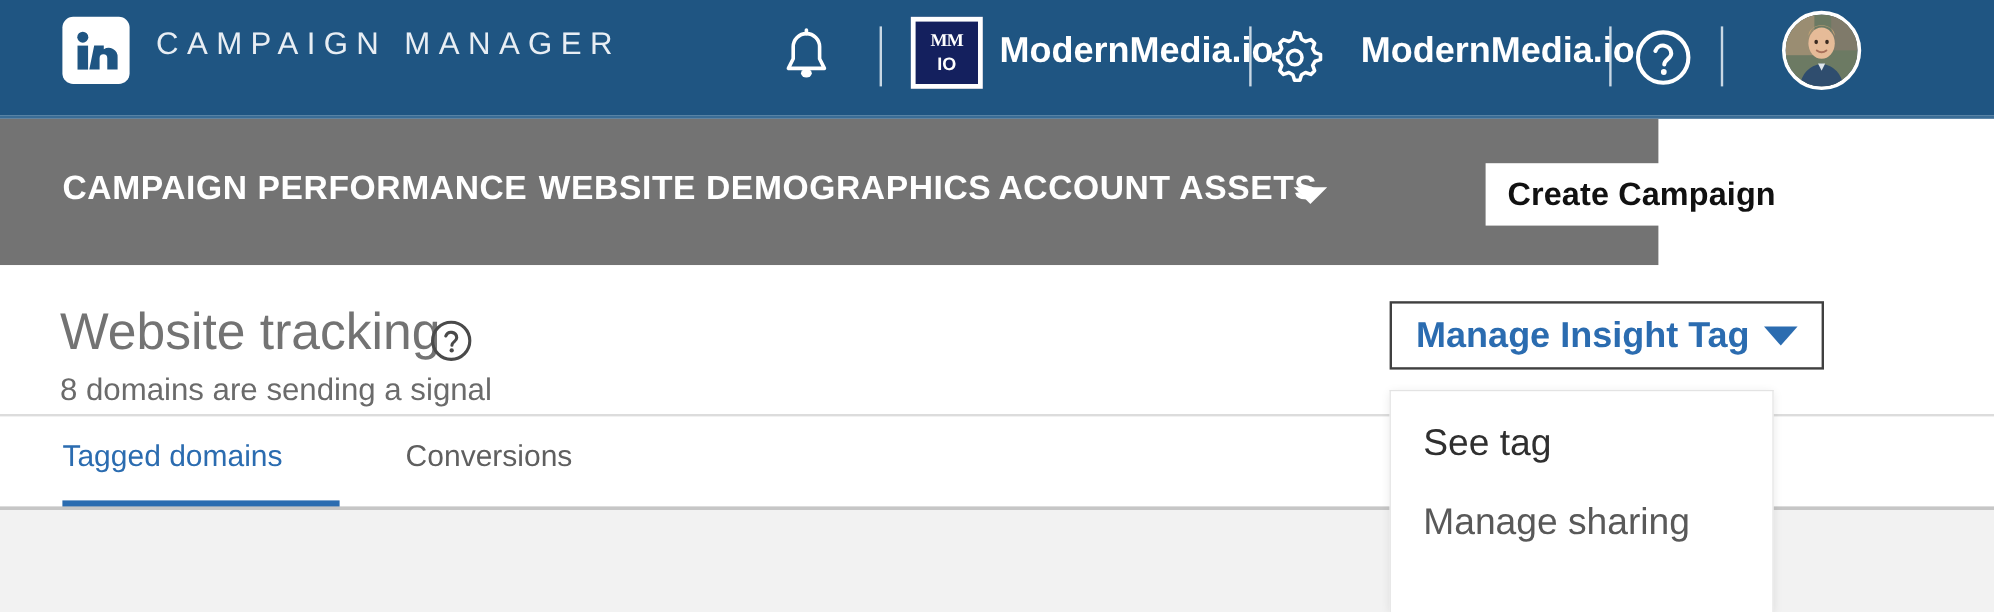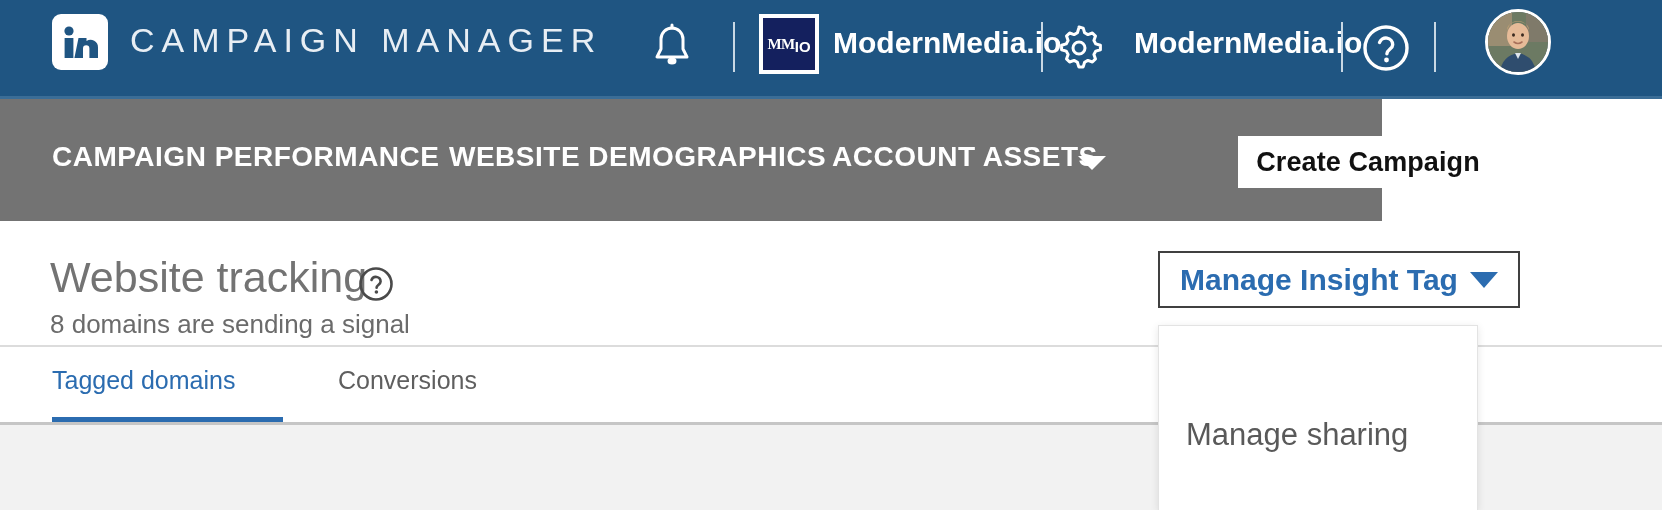--- a/index.html
+++ b/index.html
@@ -39,21 +39,21 @@
     display: flex;
     align-items: center;
     justify-content: center;
   }
   .li-logo svg { display: block; }
 
   .brand-word {
     position: absolute;
     left: 130px; top: 21px;
     color: #e8eef4;
-    font-size: 34px;
+    font-size: 26px;
     letter-spacing: 7px;
     font-weight: 400;
     white-space: nowrap;
     text-align: right;
   }
 
   .bell-icon {
     position: absolute;
     left: 648px; top: 20px;
     width: 48px; height: 56px;
@@ -70,21 +70,21 @@
   .vsep.s3 { left: 1341px; }
   .vsep.s4 { left: 1434px; }
 
   .mm-logo {
     position: absolute;
     left: 759px; top: 14px;
     width: 60px; height: 60px;
     background: #14205e;
     border: 4px solid #ffffff;
     display: flex;
-    flex-direction: row;
+    flex-direction: column;
     align-items: center;
     justify-content: center;
     cursor: pointer;
   }
   .mm-logo .mm-top {
     color: #fff; font-size: 15px; font-weight: 700;
     letter-spacing: -0.5px; line-height: 1;
     font-family: "Liberation Serif", serif;
   }
   .mm-logo .mm-bot {
@@ -409,14 +409,15 @@
     
   </div>
 </div>
 
 <div class="insight-btn">
   <span class="insight-btn-label">Manage Insight Tag</span>
   <span class="insight-btn-caret"></span>
 </div>
 
 <div class="dropdown">
+  <div class="dd-item i0">See tag</div>
   <div class="dd-item i1">Manage sharing</div>
 </div>
 
 </body></html>

